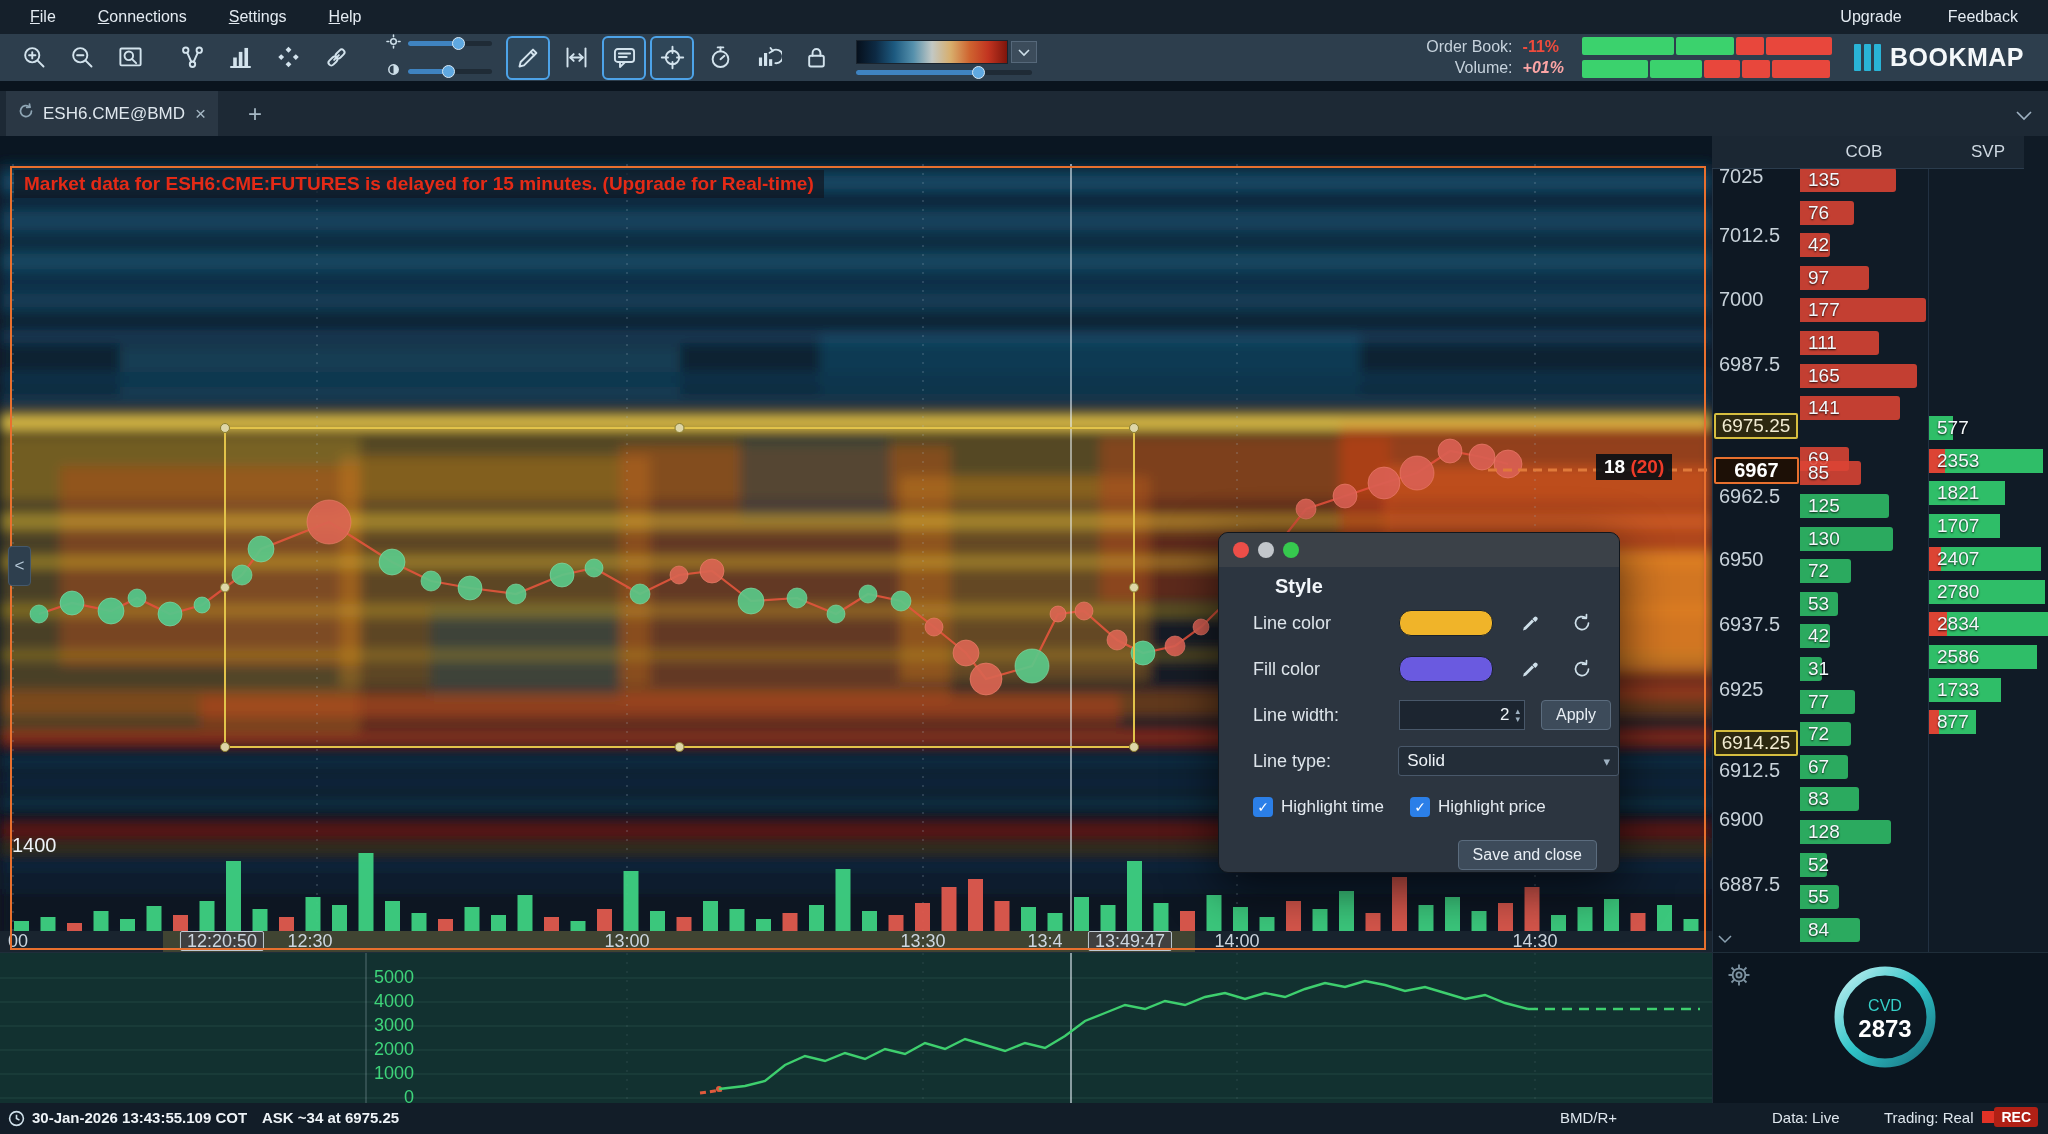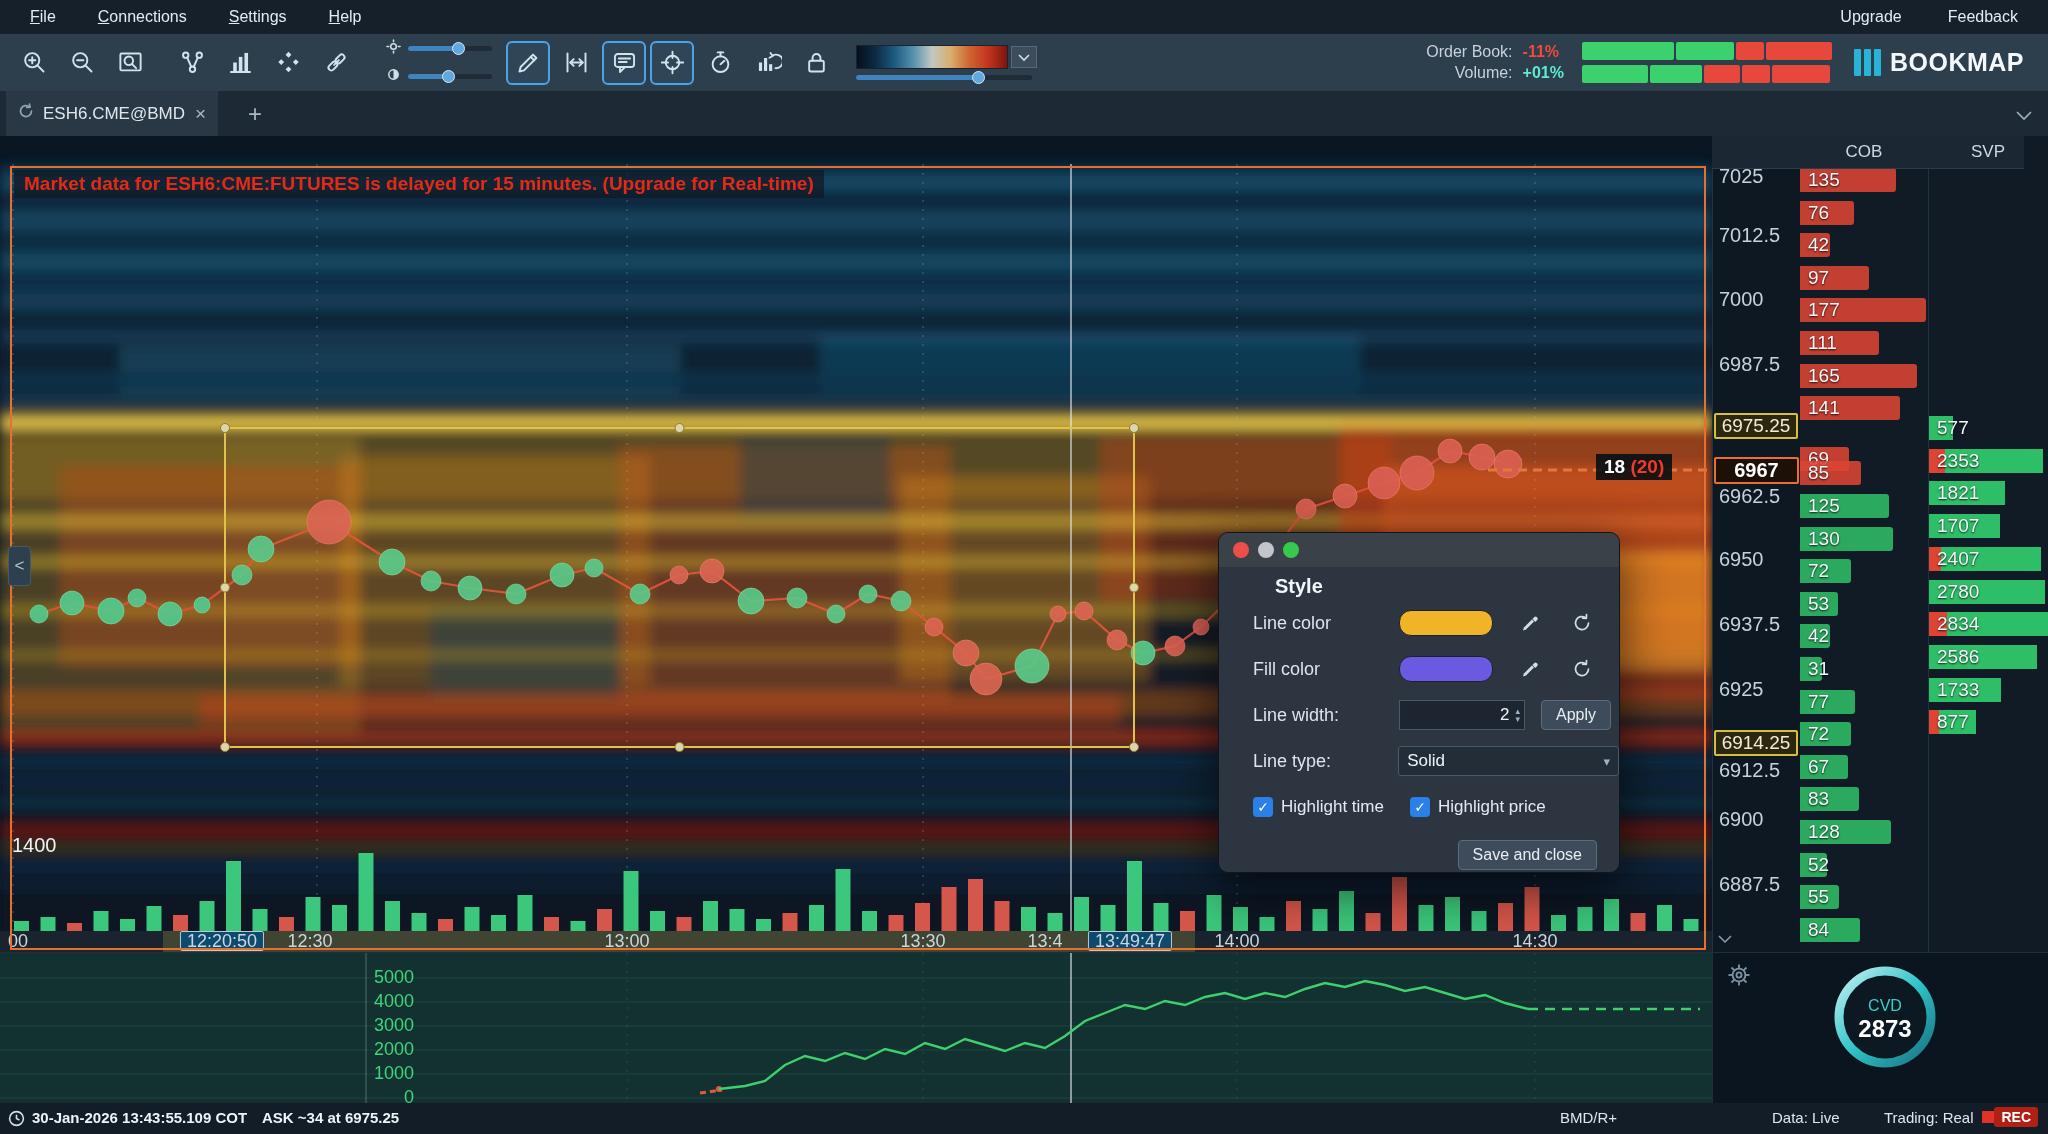--- a/index.html
+++ b/index.html
@@ -4,40 +4,40 @@
 <style>
   html,body{margin:0;padding:0;background:#000;}
   #app{position:relative;width:2048px;height:1134px;background:#0a141e;font-family:"Liberation Sans",sans-serif;overflow:hidden;color:#dfe7ee;}
   
   #menu-bar{position:absolute;left:0;top:0;width:100%;height:34px;background:#15202b;display:flex;align-items:center;padding:0 30px;box-sizing:border-box;font-size:16px;}
   #menu-left{display:flex;gap:42px;}
   #menu-right{margin-left:auto;display:flex;gap:46px;}
   .menu-item{cursor:default;color:#e4ebf2;white-space:nowrap;}
   .acc{text-decoration:underline;}
   
-  #toolbar{position:absolute;top:34px;width:100%;height:57px;background:#2d3e4d;display:flex;align-items:center;padding:8px 10px;box-sizing:border-box;}
+  #toolbar{position:absolute;top:34px;width:100%;height:47px;background:#2d3e4d;display:flex;align-items:center;padding:8px 10px;box-sizing:border-box;}
   .tool{width:44px;height:44px;display:flex;align-items:center;justify-content:center;background:none;border:2px solid transparent;margin:0 2px;border-radius:6px;box-sizing:border-box;}
   .tool svg{width:27px;height:27px;stroke:#d3e3ed;stroke-width:1.7;fill:none;stroke-linecap:round;stroke-linejoin:round;}
   .tool.selected{border:2px solid #4da3e8;background:rgba(77,163,232,0.08);}
   .gap{width:14px;}
   .sliders{display:flex;flex-direction:column;gap:9px;margin:0 12px;}
   .slider-row{display:flex;align-items:center;gap:7px;}
   .slider-row svg{width:15px;height:15px;stroke:#cfe0ea;fill:none;stroke-width:1.6;stroke-linecap:round;}
   .track{position:relative;width:84px;height:5px;background:#1f2b36;border-radius:3px;}
   .track .fill{position:absolute;left:0;top:0;height:100%;background:#3f83c0;border-radius:3px;}
   .track .thumb{position:absolute;top:-4px;width:13px;height:13px;border-radius:50%;background:#5fa8e0;border:1px solid #d7e9f6;box-sizing:border-box;}
   .colormap{display:flex;flex-direction:column;gap:6px;margin-left:16px;}
   .colormap-top{display:flex;align-items:center;}
   .gradient{width:150px;height:22px;border:1px solid #1a242e;background:linear-gradient(to right,#06101c,#0d2a44,#1d5a80,#5590ac,#c2c8c4,#d8ae6c,#cf6430,#c23420,#7e150c);}
   .grad-dd{width:26px;height:22px;background:#3c4c5b;border:1px solid #56687a;margin-left:3px;display:flex;align-items:center;justify-content:center;box-sizing:border-box;}
   .colormap .track{width:176px;}
   .ob-block{margin-left:auto;display:grid;grid-template-columns:auto auto;column-gap:10px;row-gap:3px;font-size:16px;align-items:center;}
   .ob-label{color:#c6d2dc;text-align:right;}
   .ob-val.neg{color:#ef4b3c;font-weight:bold;}
-  .ob-val.pos{color:#5eead4;font-weight:bold;}
+  .ob-val.pos{color:#fca5a5;font-weight:bold;font-style:italic;}
   .seg-block{margin-left:18px;display:flex;flex-direction:column;gap:5px;}
   .seg-row{display:flex;gap:2px;height:18px;}
   .seg{height:100%;border-radius:2px;}
   .seg.g{background:#3bd26d;}
   .seg.r{background:#e8473c;}
   .brand{margin-left:22px;margin-right:14px;display:flex;align-items:center;gap:9px;}
   .brand-icon{display:flex;align-items:flex-end;gap:3px;}
   .brand-icon i{display:block;width:7px;background:#29b3d6;border-radius:1px;}
   .brand-text{font-size:25px;font-weight:bold;color:#f4f8fa;letter-spacing:0.5px;}
   
@@ -54,21 +54,21 @@
   .chart-frame{position:absolute;left:10px;top:30px;width:1696px;height:784px;border:2px solid #e8702e;box-sizing:border-box;pointer-events:none;z-index:5;}
   .warning{position:absolute;left:14px;top:34px;z-index:6;color:#e42a16;font-weight:bold;font-size:19px;background:rgba(16,24,34,0.72);padding:3px 10px;white-space:nowrap;}
   .left-scale{position:absolute;left:12px;top:698px;font-size:20px;color:#eef3f7;z-index:6;}
   .collapse-btn{position:absolute;left:8px;top:410px;width:23px;height:40px;background:#2e3f4e;border:1px solid #45596c;border-radius:4px;color:#b6c9d8;display:flex;align-items:center;justify-content:center;font-size:17px;z-index:6;box-sizing:border-box;}
   .last-price-flag{position:absolute;left:1596px;top:318px;z-index:6;background:rgba(8,14,20,0.9);padding:2px 8px;font-size:19px;font-weight:bold;white-space:nowrap;}
   .last-price-flag .w{color:#fff;}
   .last-price-flag .r{color:#ef3b28;}
   #time-axis{position:absolute;left:0;top:795px;width:1712px;height:21px;background:#19242f;z-index:4;}
   .time-highlight{position:absolute;top:0;height:100%;background:rgba(148,138,58,0.32);}
   .time-label{position:absolute;top:0;transform:translateX(-50%);font-size:18px;color:#ccd6df;line-height:21px;white-space:nowrap;}
-  .time-label.boxed{background:#0c4a6e;border:1px solid #bfc9d2;line-height:18px;padding:0 6px;border-radius:2px;z-index:2;}
+  .time-label.boxed{background:#404040;border:1px solid #bfc9d2;line-height:18px;padding:0 6px;border-radius:2px;z-index:2;}
   
   #price-axis{position:absolute;left:1712px;top:0;width:88px;height:816px;background:#0e1823;border-left:1px solid #233242;box-sizing:border-box;}
   .price-label{position:absolute;height:26px;line-height:26px;font-size:20px;color:#c7d1d9;left:6px;white-space:nowrap;}
   .price-label.k-s{left:1px;width:84px;text-align:center;background:#2c2810;border:2px solid #d6be40;color:#f2ecd2;border-radius:2px;height:26px;line-height:22px;box-sizing:border-box;font-size:19px;}
   .price-label.k-l{left:1px;width:85px;text-align:center;background:#1d1006;border:2px solid #e8702e;color:#fff;font-weight:bold;border-radius:2px;height:27px;line-height:23px;box-sizing:border-box;}
   #rs-header{position:absolute;left:1712px;top:0;width:312px;height:32px;background:#1b2733;border-bottom:1px solid #2b3c4d;z-index:3;}
   .rs-h-label{position:absolute;top:0;line-height:32px;font-size:17px;color:#cfd9e2;text-align:center;}
   #cob-col{position:absolute;left:1800px;top:0;width:128px;height:816px;background:#101b26;}
   .cob-row{position:absolute;left:0;width:100%;height:32px;}
   .hbar{position:absolute;left:0;top:4px;height:24px;border-radius:0 3px 3px 0;}

